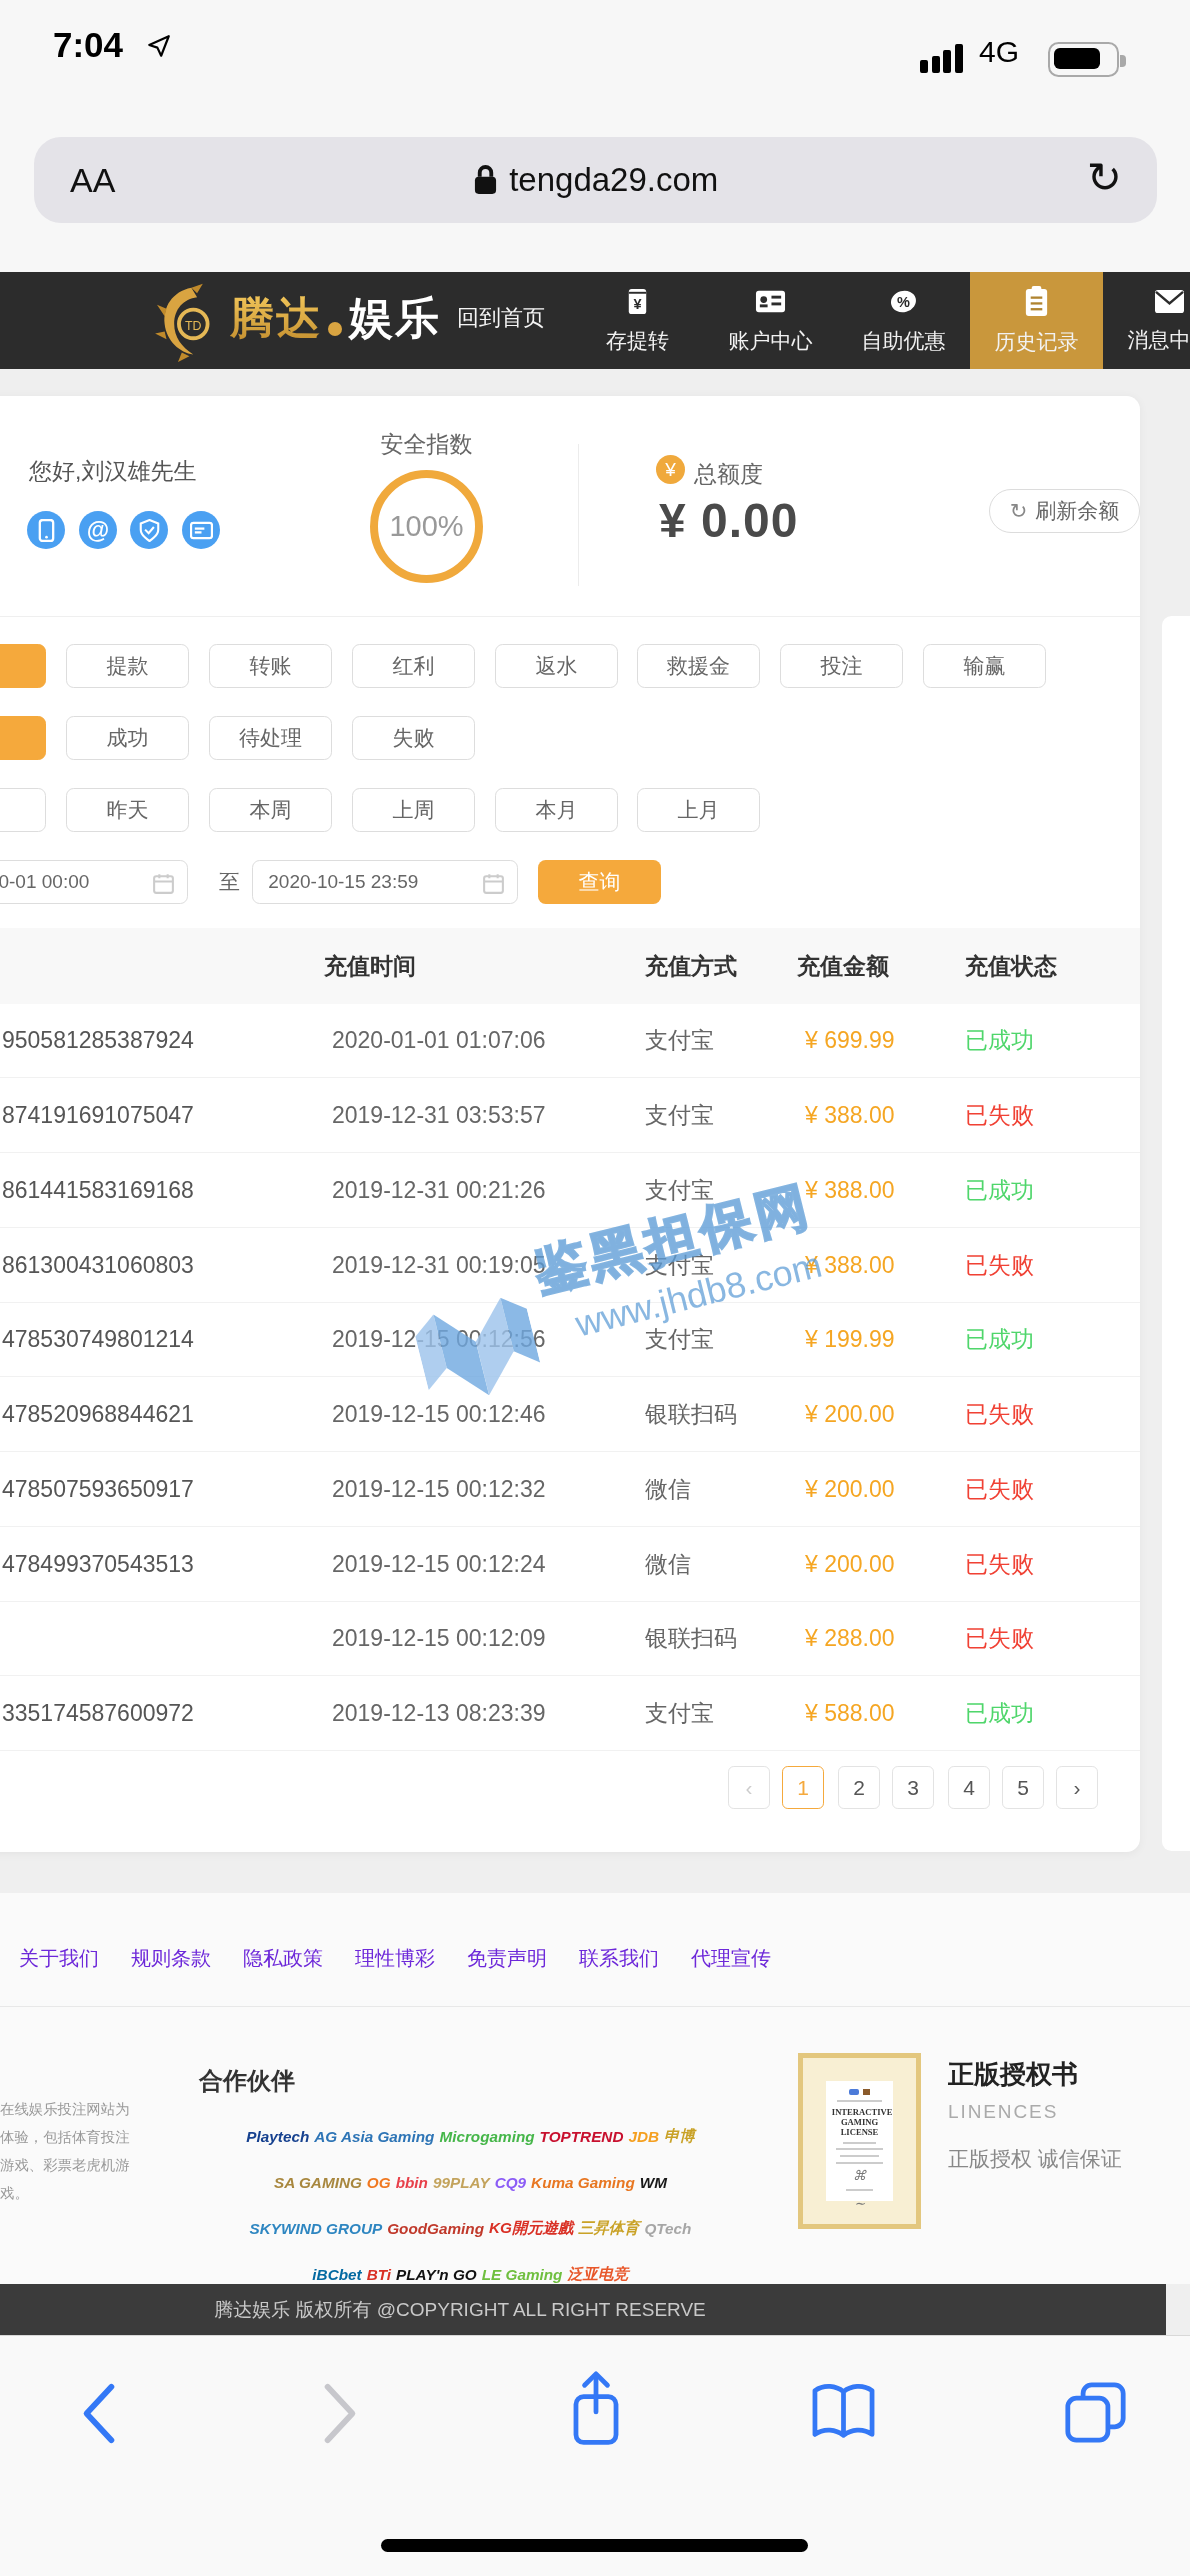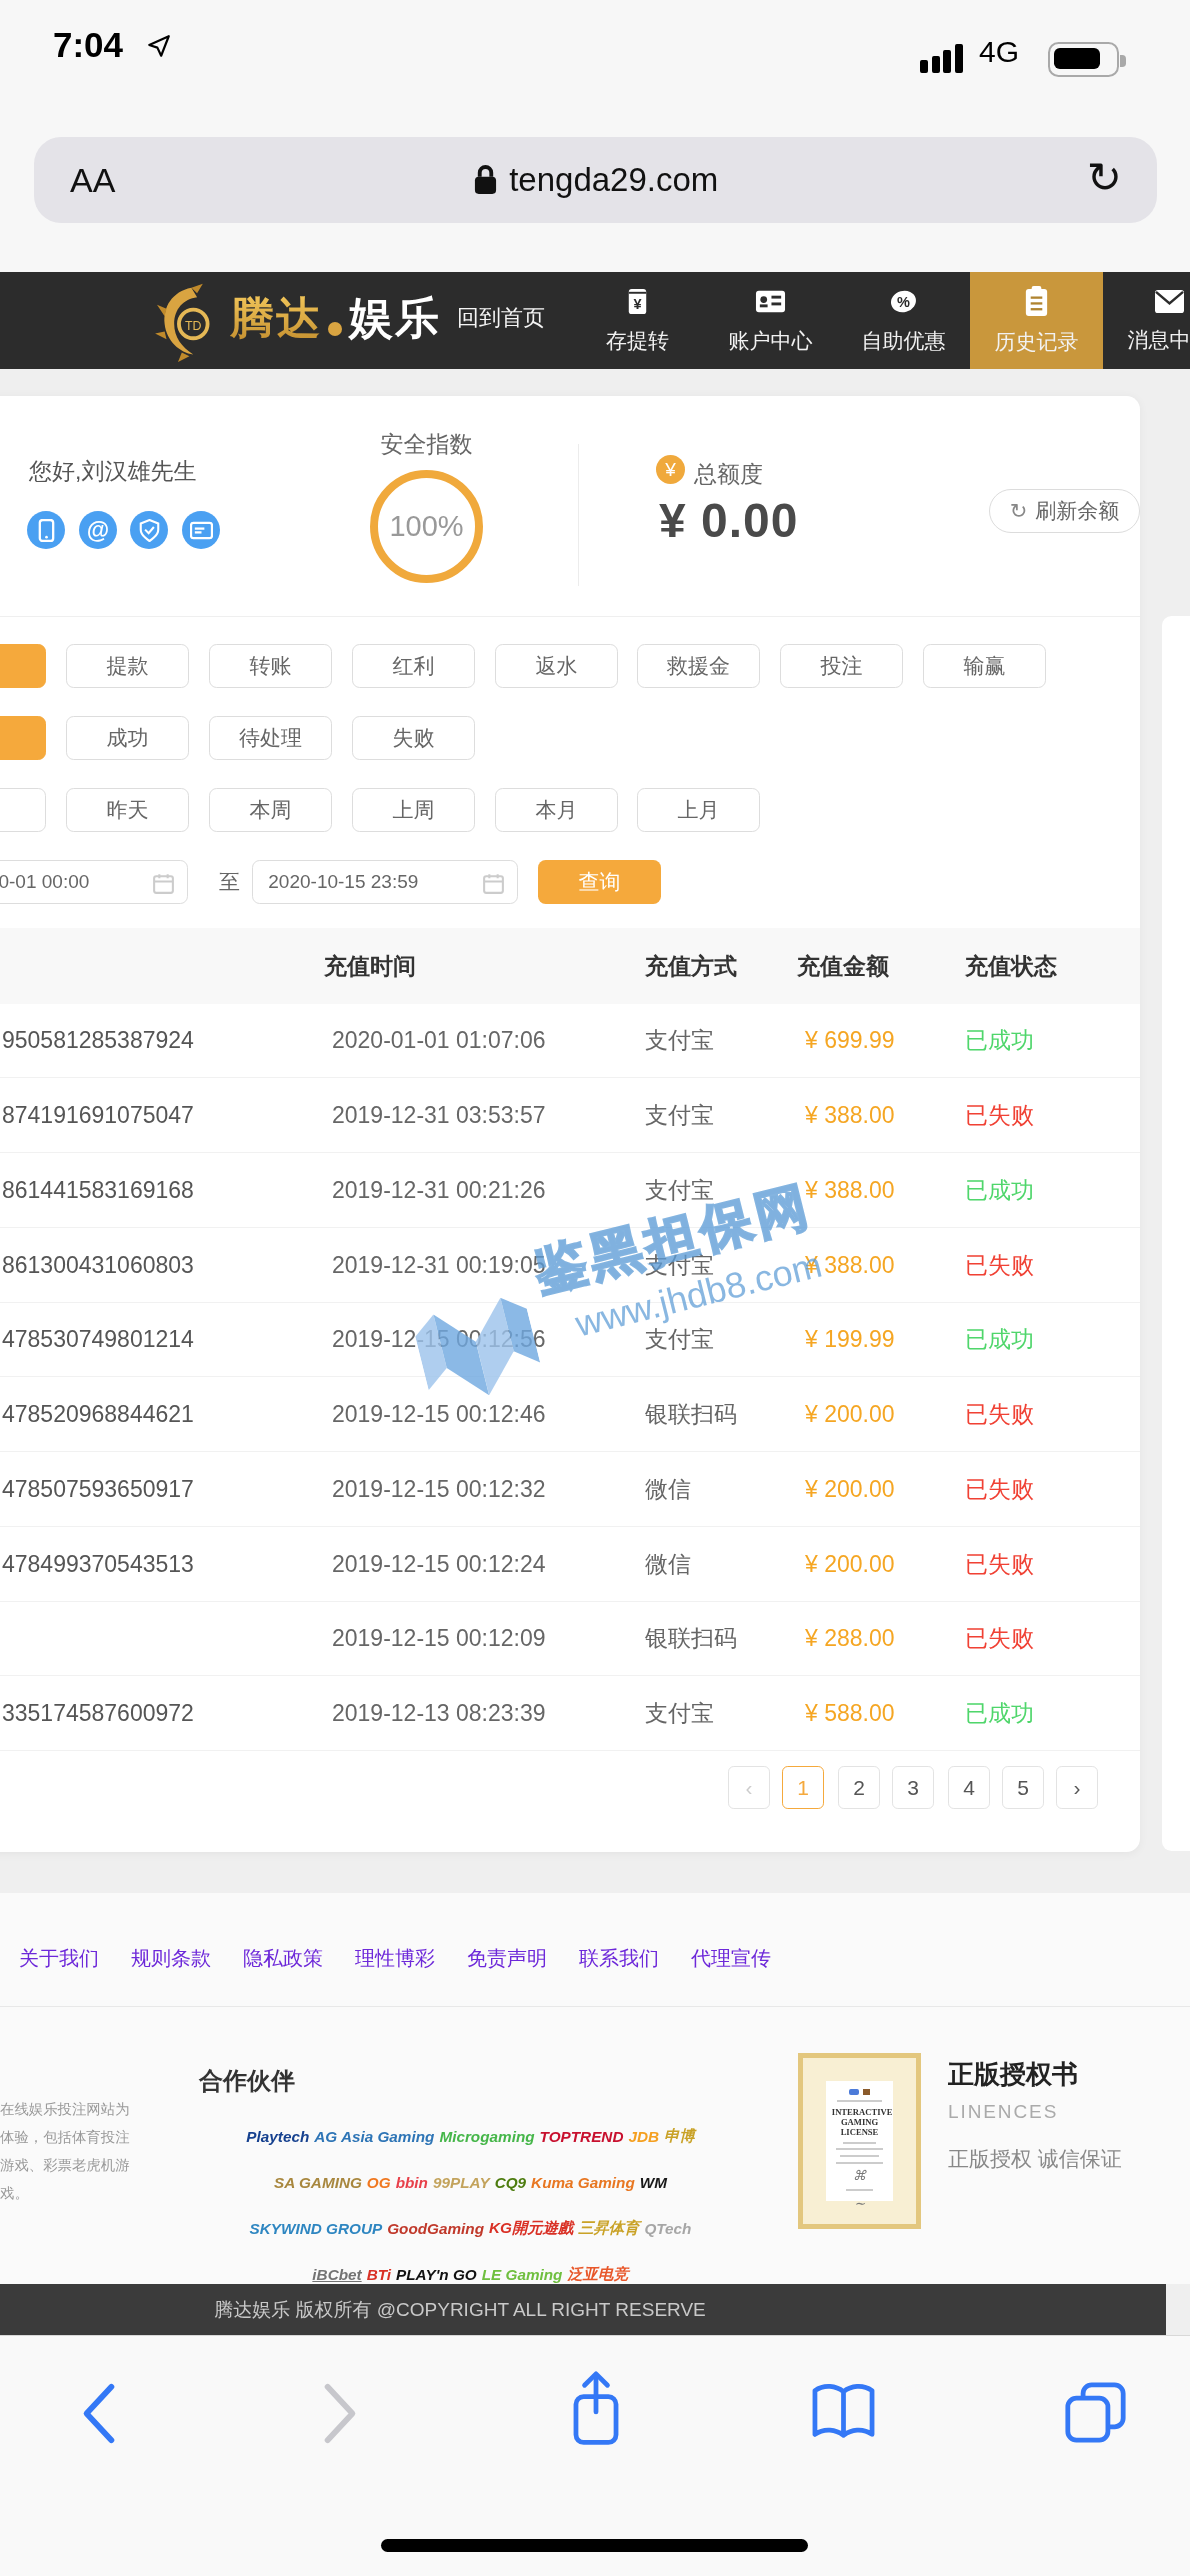--- a/index.html
+++ b/index.html
@@ -400,33 +400,33 @@
         <span class="pbadge" style="color: rgb(69, 182, 73);">Microgaming</span>
         <span class="pbadge" style="color: rgb(200, 16, 46);">TOPTREND</span>
         <span class="pbadge" style="color: rgb(245, 160, 32);">JDB</span>
         <span class="pbadge" style="color: rgb(201, 162, 39);">申博</span>
       </div>
       <div class="prow" style="top: 2166px;">
         <span class="pbadge" style="color: rgb(168, 135, 62);">SA GAMING</span>
         <span class="pbadge" style="color: rgb(240, 120, 32);">OG</span>
         <span class="pbadge" style="color: rgb(232, 64, 74);">bbin</span>
         <span class="pbadge" style="color: rgb(195, 163, 92);">99PLAY</span>
-        <span class="pbadge" style="color: #4d7c0f; font-style: italic;">CQ9</span>
+        <span class="pbadge" style="color: #8b5cf6; font-style: italic;">CQ9</span>
         <span class="pbadge" style="color: rgb(232, 119, 34);">Kuma Gaming</span>
         <span class="pbadge" style="color: rgb(26, 26, 26);">WM</span>
       </div>
       <div class="prow" style="top: 2212px;">
         <span class="pbadge" style="color: rgb(46, 134, 193);">SKYWIND GROUP</span>
         <span class="pbadge" style="color: rgb(192, 57, 43);">GoodGaming</span>
         <span class="pbadge" style="color: rgb(217, 48, 37);">KG開元遊戲</span>
         <span class="pbadge" style="color: rgb(201, 162, 39);">三昇体育</span>
         <span class="pbadge" style="color: rgb(166, 166, 166);">QTech</span>
       </div>
       <div class="prow" style="top: 2258px;">
-        <span class="pbadge" style="color: #737373; text-decoration: underline;">iBCbet</span>
+        <span class="pbadge" style="color: #0369a1;">iBCbet</span>
         <span class="pbadge" style="color: rgb(217, 48, 37);">BTi</span>
         <span class="pbadge" style="color: rgb(17, 17, 17);">PLAY'n GO</span>
         <span class="pbadge" style="color: rgb(111, 191, 63);">LE Gaming</span>
         <span class="pbadge" style="color: rgb(232, 87, 42);">泛亚电竞</span>
       </div>
     </div>
 
   <div class="cert">
     <div class="inner">
       <div style="display:flex;justify-content:center;gap:3.8px;margin-bottom:3.8px;">

